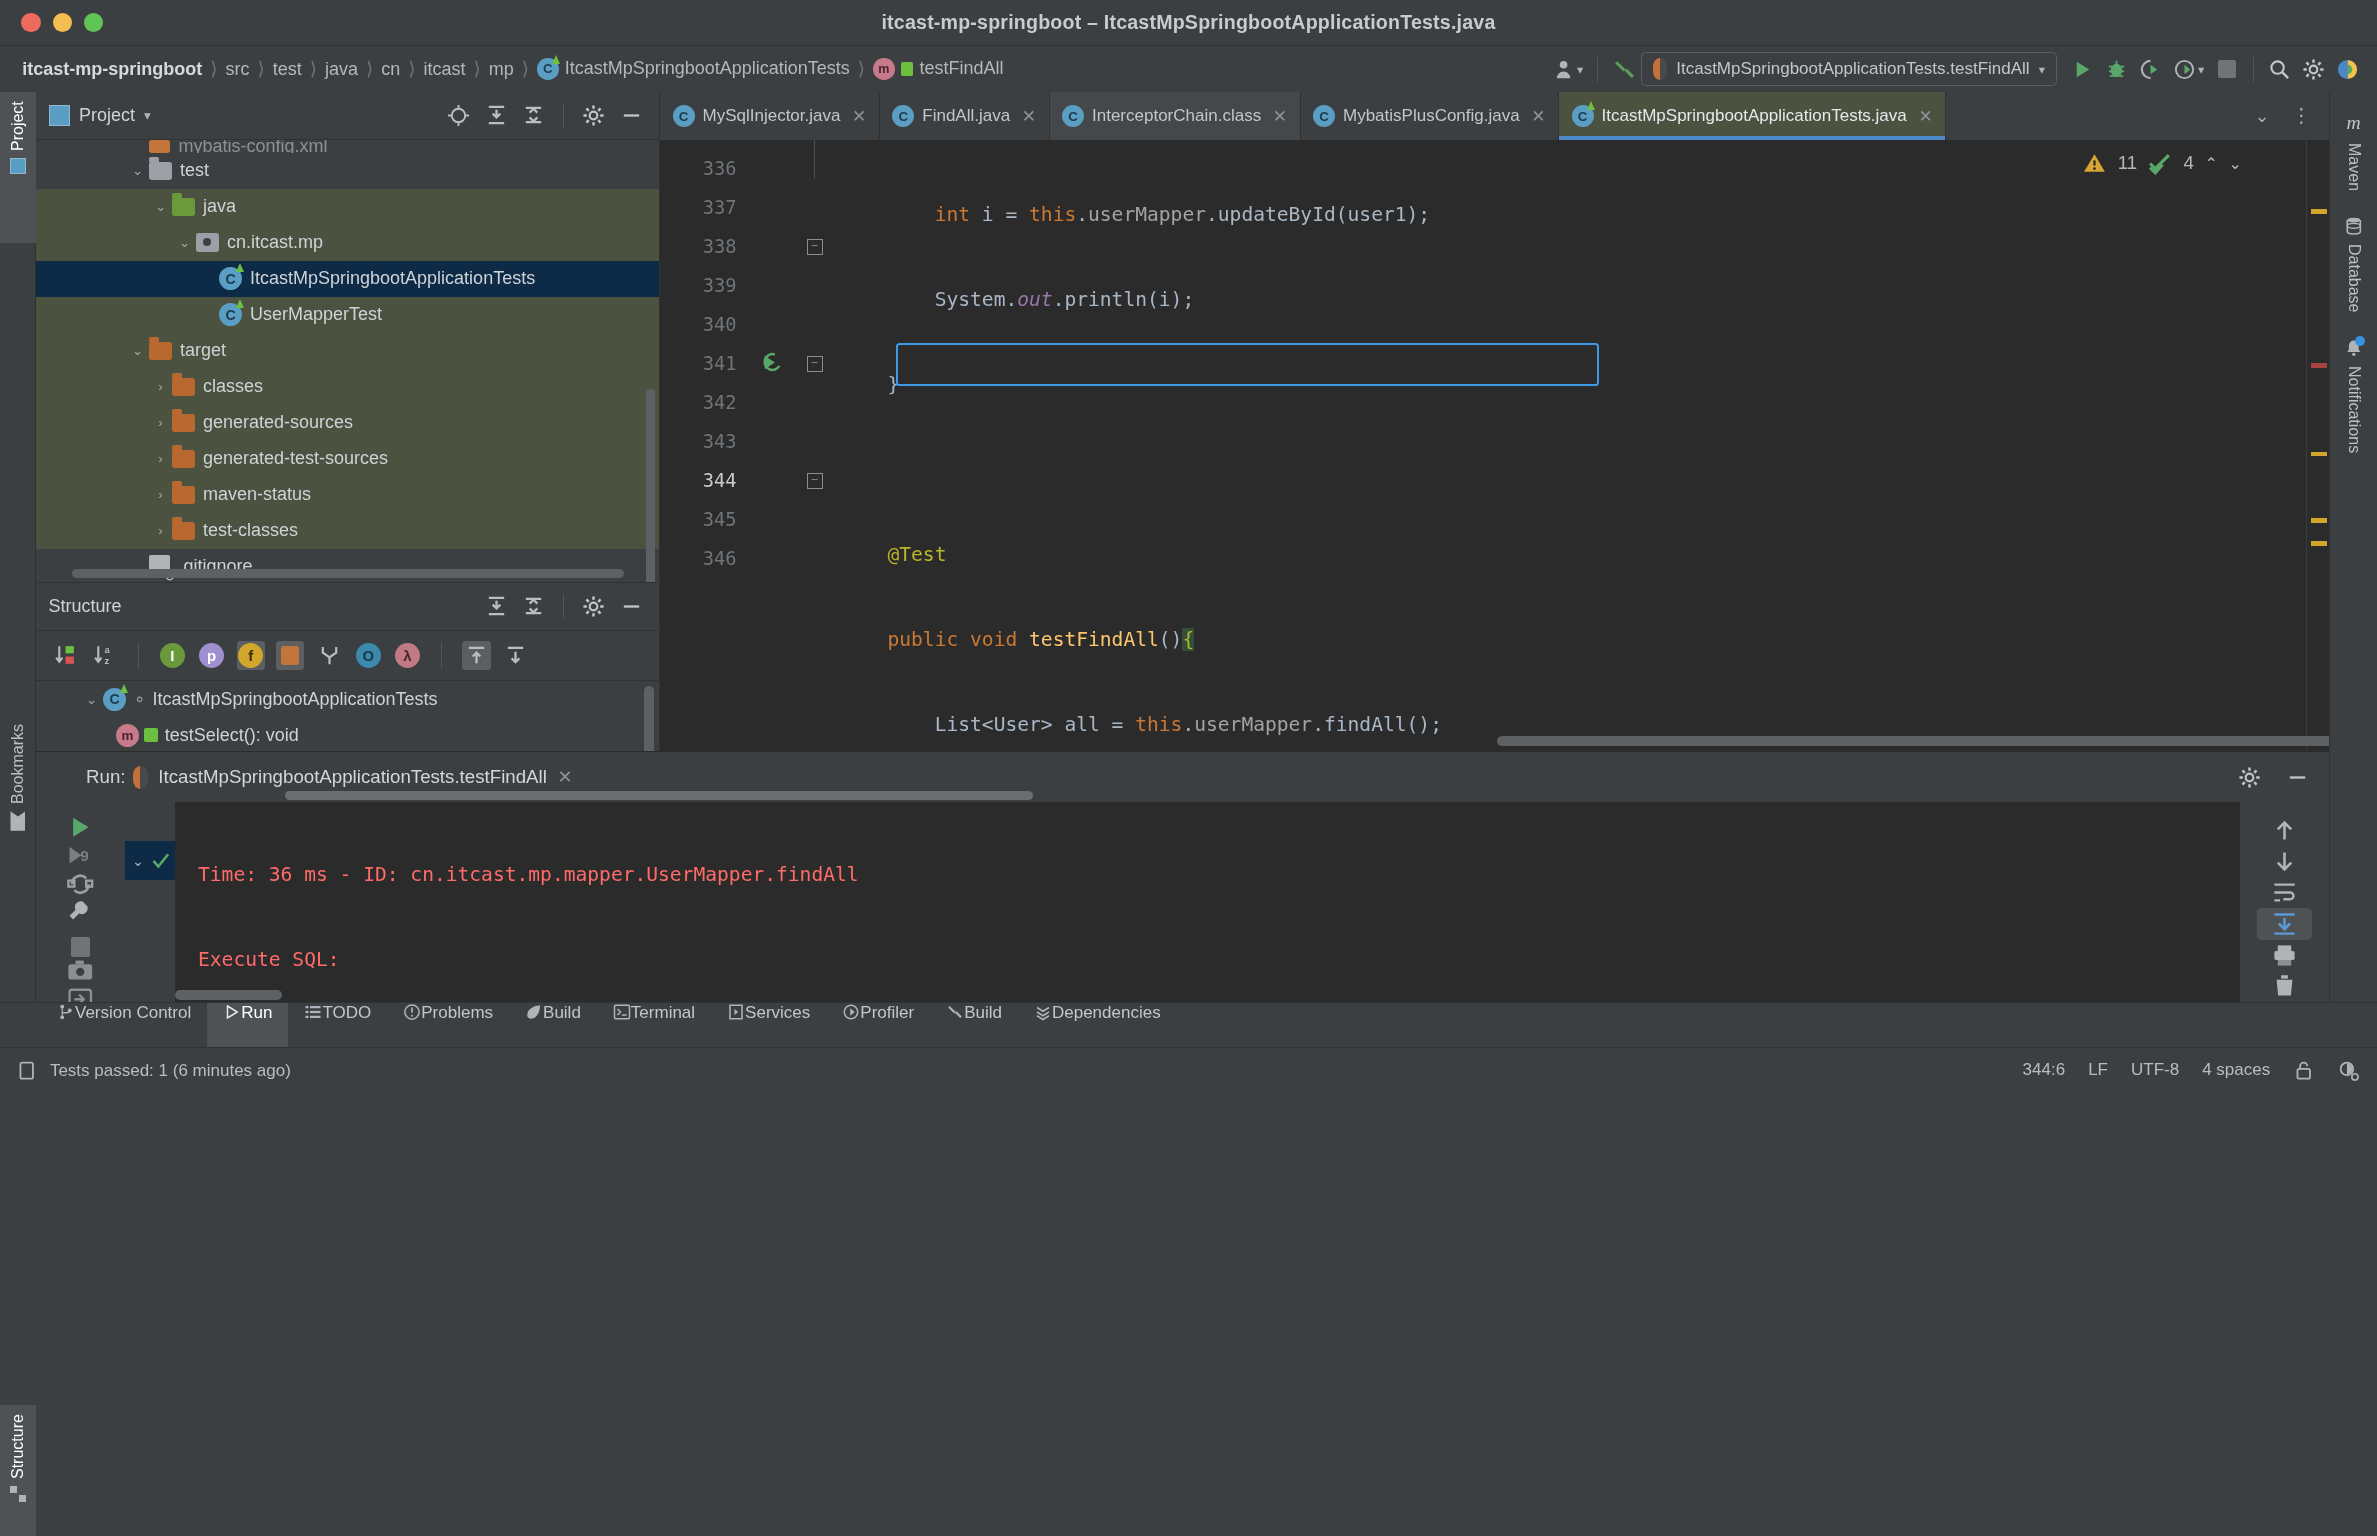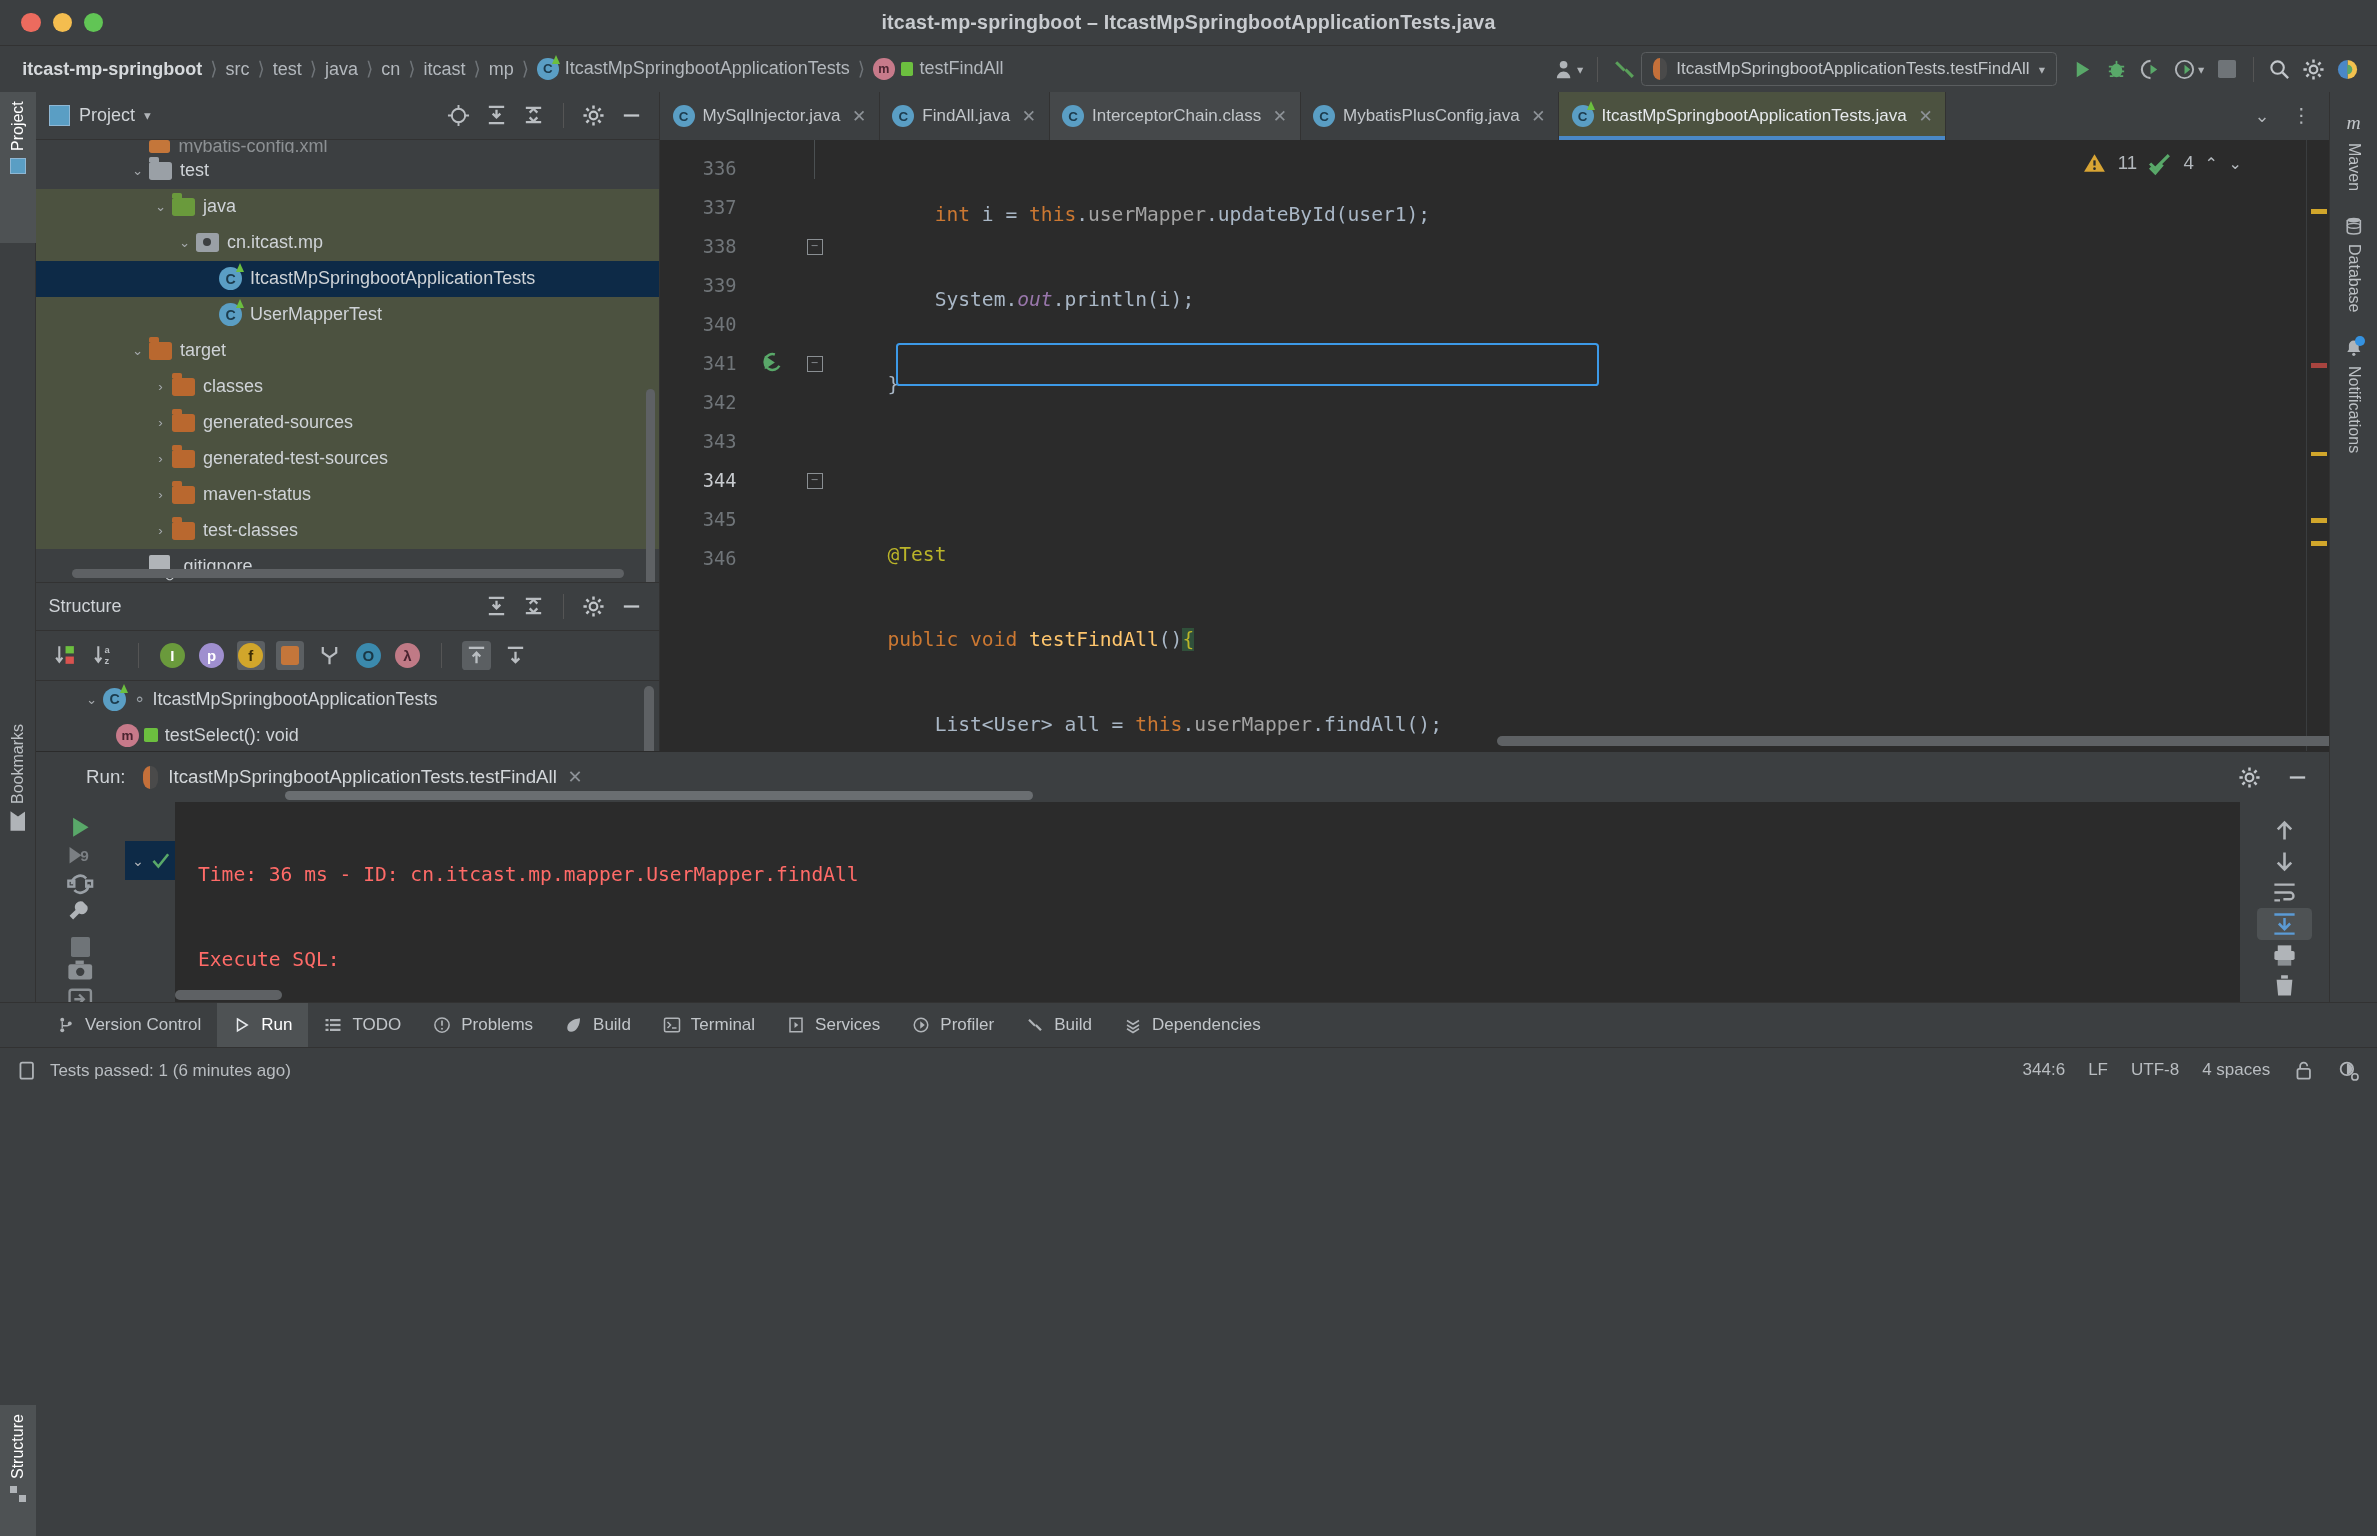--- a/index.html
+++ b/index.html
@@ -166,21 +166,21 @@
   .inspect-badges {
     position: absolute; right: 87px; top: 10.7px; display: flex; align-items: center; gap: 10.7px;
     font-size: 18.7px; color: #b3b8bd; font-family: "Liberation Sans", sans-serif;
   }
   .markers { width: 23px; flex: none; background: #2b2b2b; position: relative; border-left: 0.9px solid #3a3d3f; }
   .mk { position: absolute; left: 3.6px; width: 16px; height: 4.5px; }
   .editor-hscroll { position:absolute; left: 837px; bottom: 5.3px; height: 9.8px; width: 1282px; background:#5e6164; border-radius:5.3px; }
 
   
   .runwin { flex: 1; display: flex; flex-direction: column; min-height: 0; border-top: 0.9px solid #2b2b2b; background: #3c3f41; }
-  .run-header { height: 50px; display:flex; align-items:center; padding: 0 14.2px 0 50px; gap: 18px; flex:none; position: relative; }
+  .run-header { height: 50px; display:flex; align-items:center; padding: 0 14.2px 0 50px; gap: 8px; flex:none; position: relative; }
   .run-label { font-size: 18.7px; color: #cfd3d7; }
   .run-tab { display:flex; align-items:center; gap: 10.7px; font-size: 18.7px; color: #d3d7da; }
   .run-head-right { margin-left:auto; display:flex; gap: 14.2px; align-items:center; }
   .run-hscroll { position:absolute; left: 249px; bottom: 1.8px; height: 9px; width: 748px; background:#6a6e71; border-radius:5.3px; }
 
   .run-body { flex: 1; display: flex; min-height: 0; }
   .run-toolbar { width: 89px; flex:none; display:flex; flex-direction:column; align-items:center; gap: 0; padding-top: 10.7px; background: #3c3f41;}
   .rt { height: 55px; width: 55px; display:flex; align-items:center; justify-content:center; }
   .rt-sep { width: 41px; height: 0.9px; background: #555; margin: 5.3px 0; }
 
@@ -204,21 +204,21 @@
   .rightstrip { width: 48px; flex: none; background: #3c3f41; border-left: 0.9px solid #323232;
                 display: flex; flex-direction: column; align-items: center; padding-top: 7.1px; }
   .rvtab { writing-mode: vertical-rl; font-size: 16px; color: #bcc0c4; display:flex; align-items:center;
            gap: 9px; padding: 12.5px 0; white-space: nowrap; }
 
   
   .toolbar-bottom {
     height: 45px; background: #3c3f41; display:flex; align-items:stretch; flex:none;
     border-top: 0.9px solid #323232; padding-left: 41px;
   }
-  .btab { display:flex; align-items:center; gap: 10px; padding: 0 16px; font-size: 17px; color: #c2c6ca; white-space:nowrap; }
+  .btab { display:flex; gap: 0; padding: 0 16px; font-size: 17px; color: #c2c6ca; white-space:nowrap; }
   .btab.active { background: #4e5254; color: #fff; }
   .statusbar {
     height: 46px; background: #3c3f41; display:flex; align-items:center; flex:none;
     padding: 0 18px 0 16px; font-size: 17px; color: #b9bdc1; gap: 12.5px; border-top: 0.9px solid #323232;
   }
   .status-right { margin-left:auto; display:flex; align-items:center; gap: 23px; }
 
   svg { display:block; }
 </style>
 </head>

